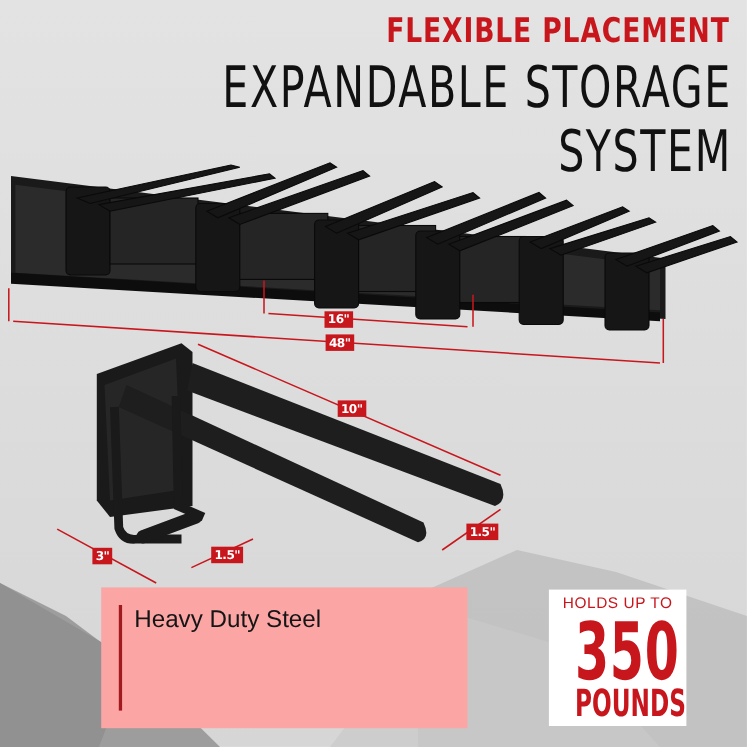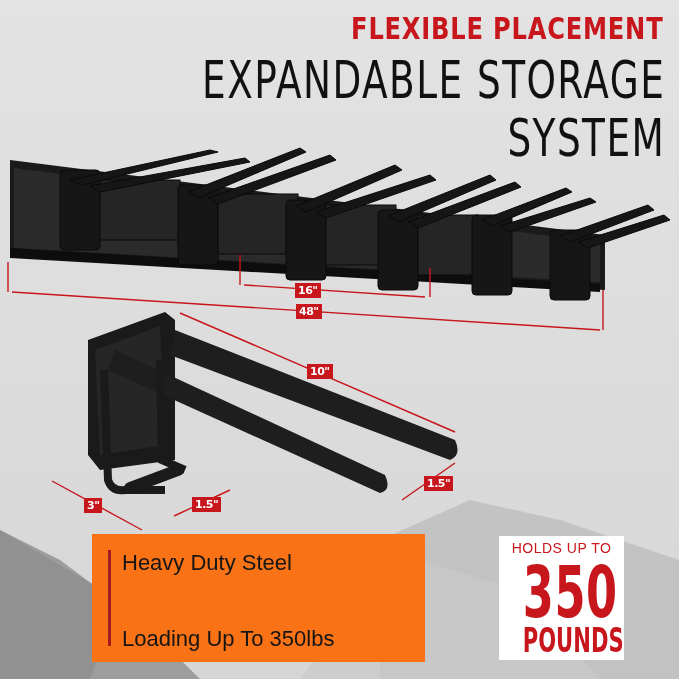--- a/index.html
+++ b/index.html
@@ -9,21 +9,21 @@
   .mountains{position:absolute;left:0;top:0;width:679px;height:679px;}
   .headline{position:absolute;right:14px;text-align:right;font-family:"DejaVu Sans",sans-serif;
     transform-origin:right top;}
   .h-red{top:10px;color:#c8161d;font-size:31px;font-weight:bold;letter-spacing:1px;
     transform:scaleX(0.78);right:16px;}
   .h-black1{top:50px;color:#111;font-size:52px;letter-spacing:2px;transform:scaleX(0.72);}
   .h-black2{top:108px;color:#111;font-size:52px;letter-spacing:2px;transform:scaleX(0.72);}
   .art{position:absolute;left:0;top:0;width:679px;height:679px;}
   .dim-label{position:absolute;background:#c8161d;color:#fff;font-weight:bold;
     font-size:11px;padding:1px 3px;font-family:"DejaVu Sans",sans-serif;letter-spacing:-0.5px;}
-  .info-box{position:absolute;left:92px;top:534px;width:333px;height:128px;background:#f97316;}
+  .info-box{position:absolute;left:92px;top:534px;width:333px;height:128px;background:#fca5a5;}
   .info-bar{position:absolute;left:16px;top:16px;width:3px;height:96px;background:#a11a1d;}
   .info-line{position:absolute;left:30px;font-size:22px;color:#151515;white-space:nowrap;}
   .badge{position:absolute;left:470px;top:536px;width:125px;height:124px;background:#fff;text-align:center;margin-left:29px;}
   .badge-top{position:absolute;top:4px;left:0;width:100%;color:#c8161d;font-size:14px;letter-spacing:0.5px;}
   .badge-num{position:absolute;top:14px;left:0;width:100%;color:#c8161d;font-size:72px;
     font-weight:bold;font-family:"DejaVu Sans",sans-serif;transform:scaleX(0.62);letter-spacing:1px;}
   .badge-bot{position:absolute;top:84px;left:0;width:100%;color:#c8161d;font-size:34px;
     font-weight:bold;font-family:"DejaVu Sans",sans-serif;transform:scaleX(0.62);}
 </style>
 </head>
@@ -112,20 +112,19 @@
 <div class="dim-label" style="left:295px;top:283px;">16"</div>
 <div class="dim-label" style="left:296px;top:304px;">48"</div>
 <div class="dim-label" style="left:307px;top:364px;">10"</div>
 <div class="dim-label" style="left:424px;top:476px;">1.5"</div>
 <div class="dim-label" style="left:192px;top:497px;">1.5"</div>
 <div class="dim-label" style="left:84px;top:498px;">3"</div>
 
 <div class="info-box">
   <div class="info-bar"></div>
   <div class="info-line" style="top:16px;">Heavy Duty Steel</div>
-  <div class="info-line" style="top:92px;">Loading Up To 350lbs</div>
 </div>
 
 <div class="badge">
   <div class="badge-top">HOLDS UP TO</div>
   <div class="badge-num">350</div>
   <div class="badge-bot">POUNDS</div>
 </div>
 
 </body></html>

